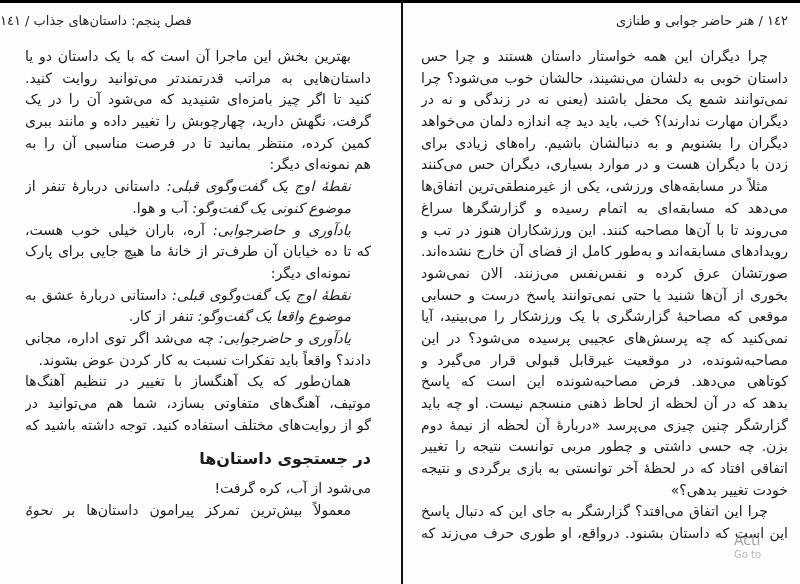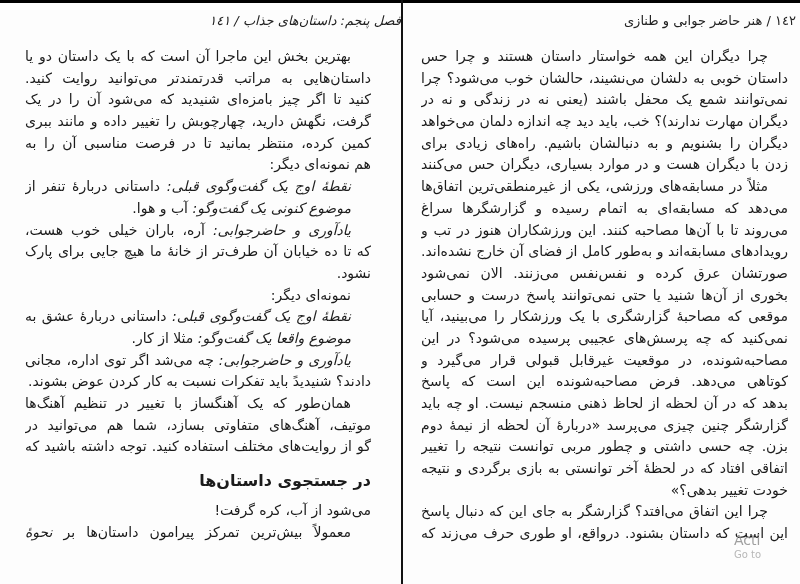--- a/index.html
+++ b/index.html
@@ -8,22 +8,22 @@
     font-family:"DejaVu Sans",sans-serif;color:#1b1b1b;overflow:hidden;
   }
   .top-rule{position:absolute;left:0;top:0;width:800px;height:3px;background:#000;}
   .divider{position:absolute;left:401px;top:0;width:2px;height:584px;background:#121212;}
   .page{position:absolute;top:0;height:584px;}
   .page-left{left:0;width:401px;}
   .page-right{left:403px;width:397px;}
   .page-header{
     position:absolute;top:13px;font-size:13px;direction:rtl;white-space:nowrap;color:#222;
   }
-  .page-left .page-header{left:0;right:0;text-align:right;font-style:italic;}
-  .page-right .page-header{right:4px;text-align:right;}
+  .page-left .page-header{left:0;right:0;text-align:left;}
+  .page-right .page-header{right:12px;text-align:right;}
   .page-body{position:absolute;top:46px;direction:rtl;}
   .page-left .page-body{left:25px;right:30px;}
   .page-right .page-body{left:18px;right:12px;}
   .line{
     font-size:14px;height:21.7px;line-height:21.7px;
     text-align:justify;text-align-last:justify;overflow:hidden;
   }
   .line.end{text-align-last:right;}
   .line.indent{padding-right:20px;}
   .line .it{font-style:italic;}
@@ -51,26 +51,25 @@
         <div class="line indent"><span>بهترین بخش این ماجرا آن است که با یک داستان دو یا حتی چند بار</span></div>
         <div class="line"><span>داستان‌هایی به مراتب قدرتمندتر می‌توانید روایت کنید. گوش‌هایتان را تیز</span></div>
         <div class="line"><span>کنید تا اگر چیز بامزه‌ای شنیدید که می‌شود آن را در یک گفت‌وگو به کار</span></div>
         <div class="line"><span>گرفت، نگهش دارید، چهارچوبش را تغییر داده و مانند ببری که برای شکار</span></div>
         <div class="line"><span>کمین کرده، منتظر بمانید تا در فرصت مناسبی آن را به جریان بیندازید. این</span></div>
         <div class="line end"><span>هم نمونه‌ای دیگر:</span></div>
         <div class="line indent"><span class="it">نقطهٔ اوج یک گفت‌وگوی قبلی:</span><span> داستانی دربارهٔ تنفر از زیاد پارک کردن</span></div>
         <div class="line indent end"><span class="it">موضوع کنونی یک گفت‌وگو:</span><span> آب و هوا.</span></div>
         <div class="line indent"><span class="it">یادآوری و حاضرجوابی:</span><span> آره، باران خیلی خوب هست، خصوصاً وقتی</span></div>
         <div class="line"><span>که تا ده خیابان آن طرف‌تر از خانهٔ ما هیچ جایی برای پارک کردن پیدا</span></div>
-        <div class="line end"><span>نشود.</span></div>
         <div class="line indent end"><span>نمونه‌ای دیگر:</span></div>
         <div class="line indent end"><span class="it">نقطهٔ اوج یک گفت‌وگوی قبلی:</span><span> داستانی دربارهٔ عشق به دونات.</span></div>
-        <div class="line indent end"><span class="it">موضوع واقعا یک گفت‌وگو:</span><span> مثلا از کار.</span></div>
+        <div class="line indent end"><span class="it">موضوع واقعا یک گفت‌وگو:</span><span> تنفر از کار.</span></div>
         <div class="line indent"><span class="it">یادآوری و حاضرجوابی:</span><span> چه می‌شد اگر توی اداره، مجانی دونات می</span></div>
-        <div class="line end"><span>دادند؟ شنیدیدً باید تفکرات نسبت به کار کردن عوض بشوند.</span></div>
+        <div class="line end"><span>دادند؟ واقعاً باید تفکرات نسبت به کار کردن عوض بشوند.</span></div>
         <div class="line indent"><span>همان‌طور که یک آهنگساز با تغییر در تنظیم آهنگ‌ها می‌تواند از یک</span></div>
         <div class="line"><span>موتیف، آهنگ‌های متفاوتی بسازد، شما هم می‌توانید در هنگام یک گفت‌و</span></div>
         <div class="line"><span>گو از روایت‌های مختلف استفاده کنید. توجه داشته باشید که در این موارد،</span></div>
         <div class="line end heading"><span>در جستجوی داستان‌ها</span></div>
         <div class="line end"><span>می‌شود از آب، کره گرفت!</span></div>
         <div class="line indent"><span>معمولاً بیش‌ترین تمرکز پیرامون داستان‌ها بر </span><span class="it">نحوهٔ روایت</span></div>
       </div>
   </div>
 
   <div class="page page-right">

